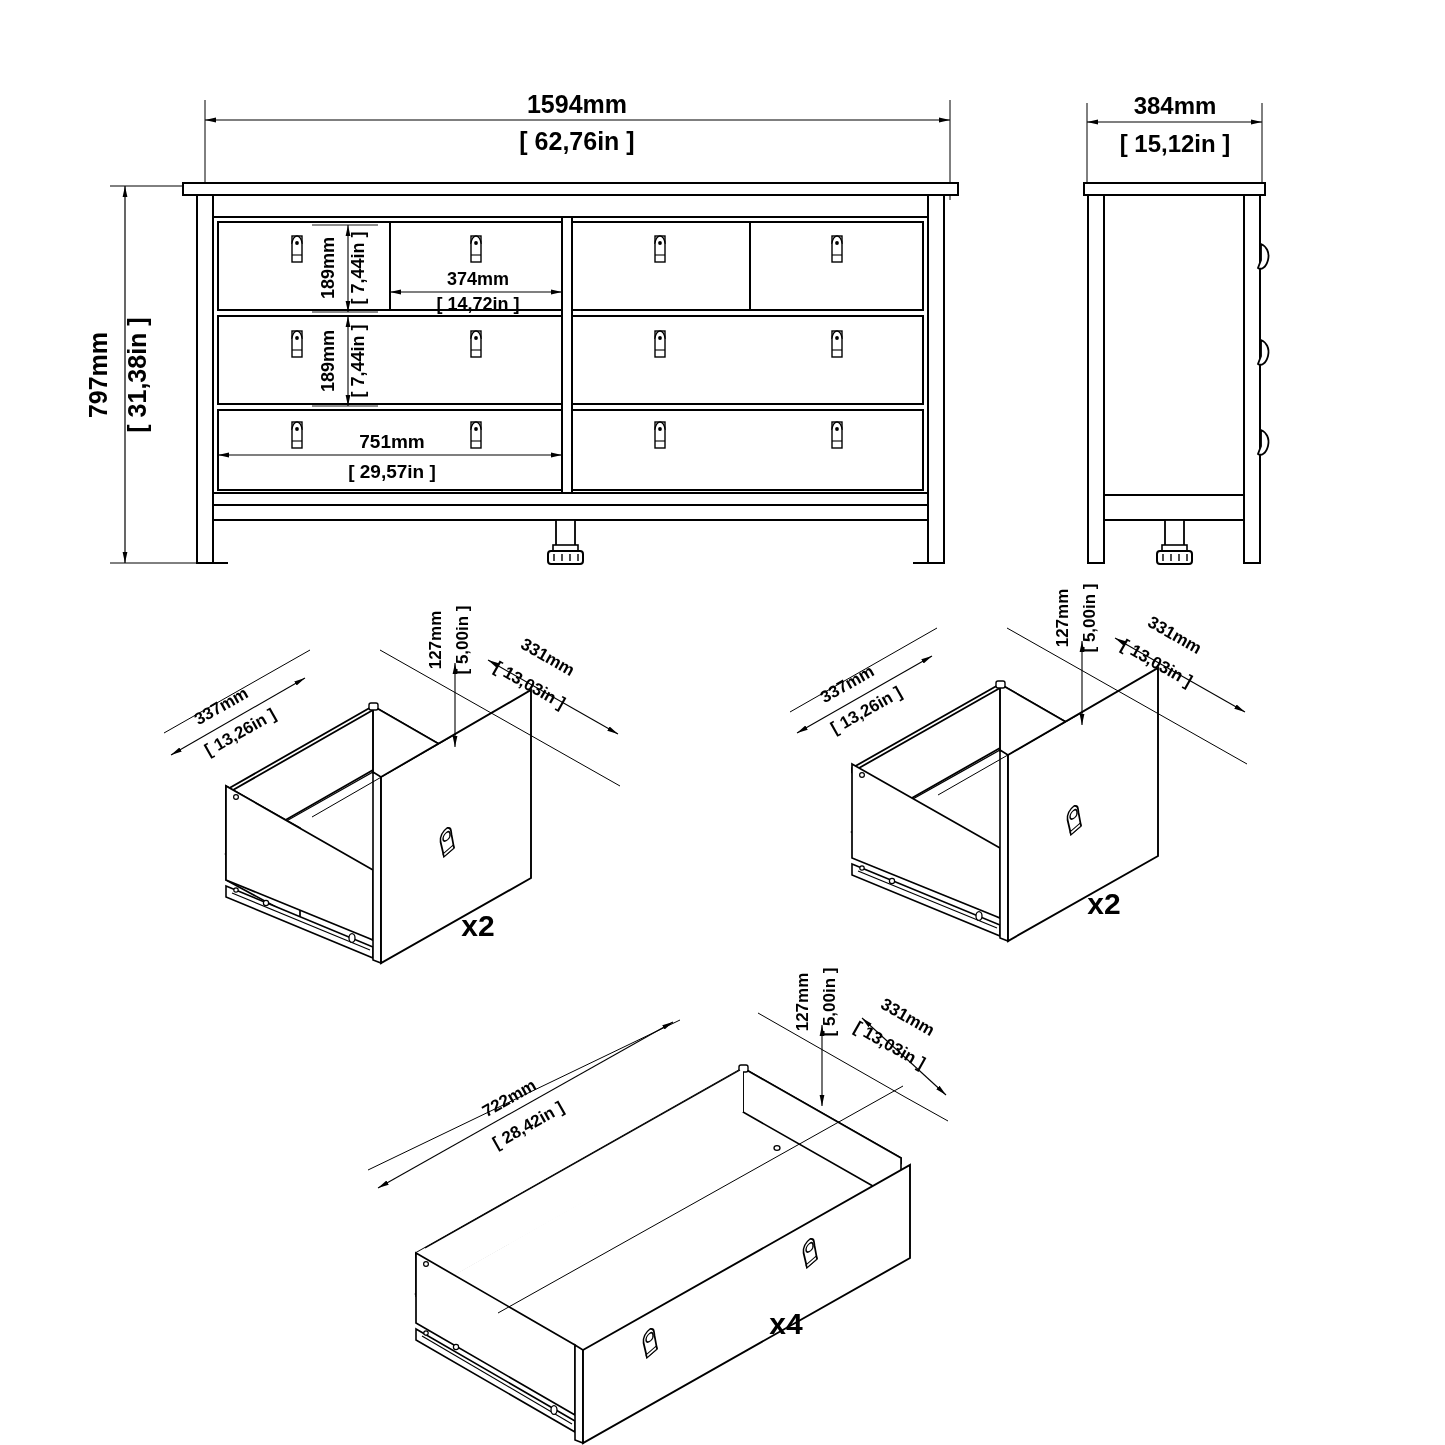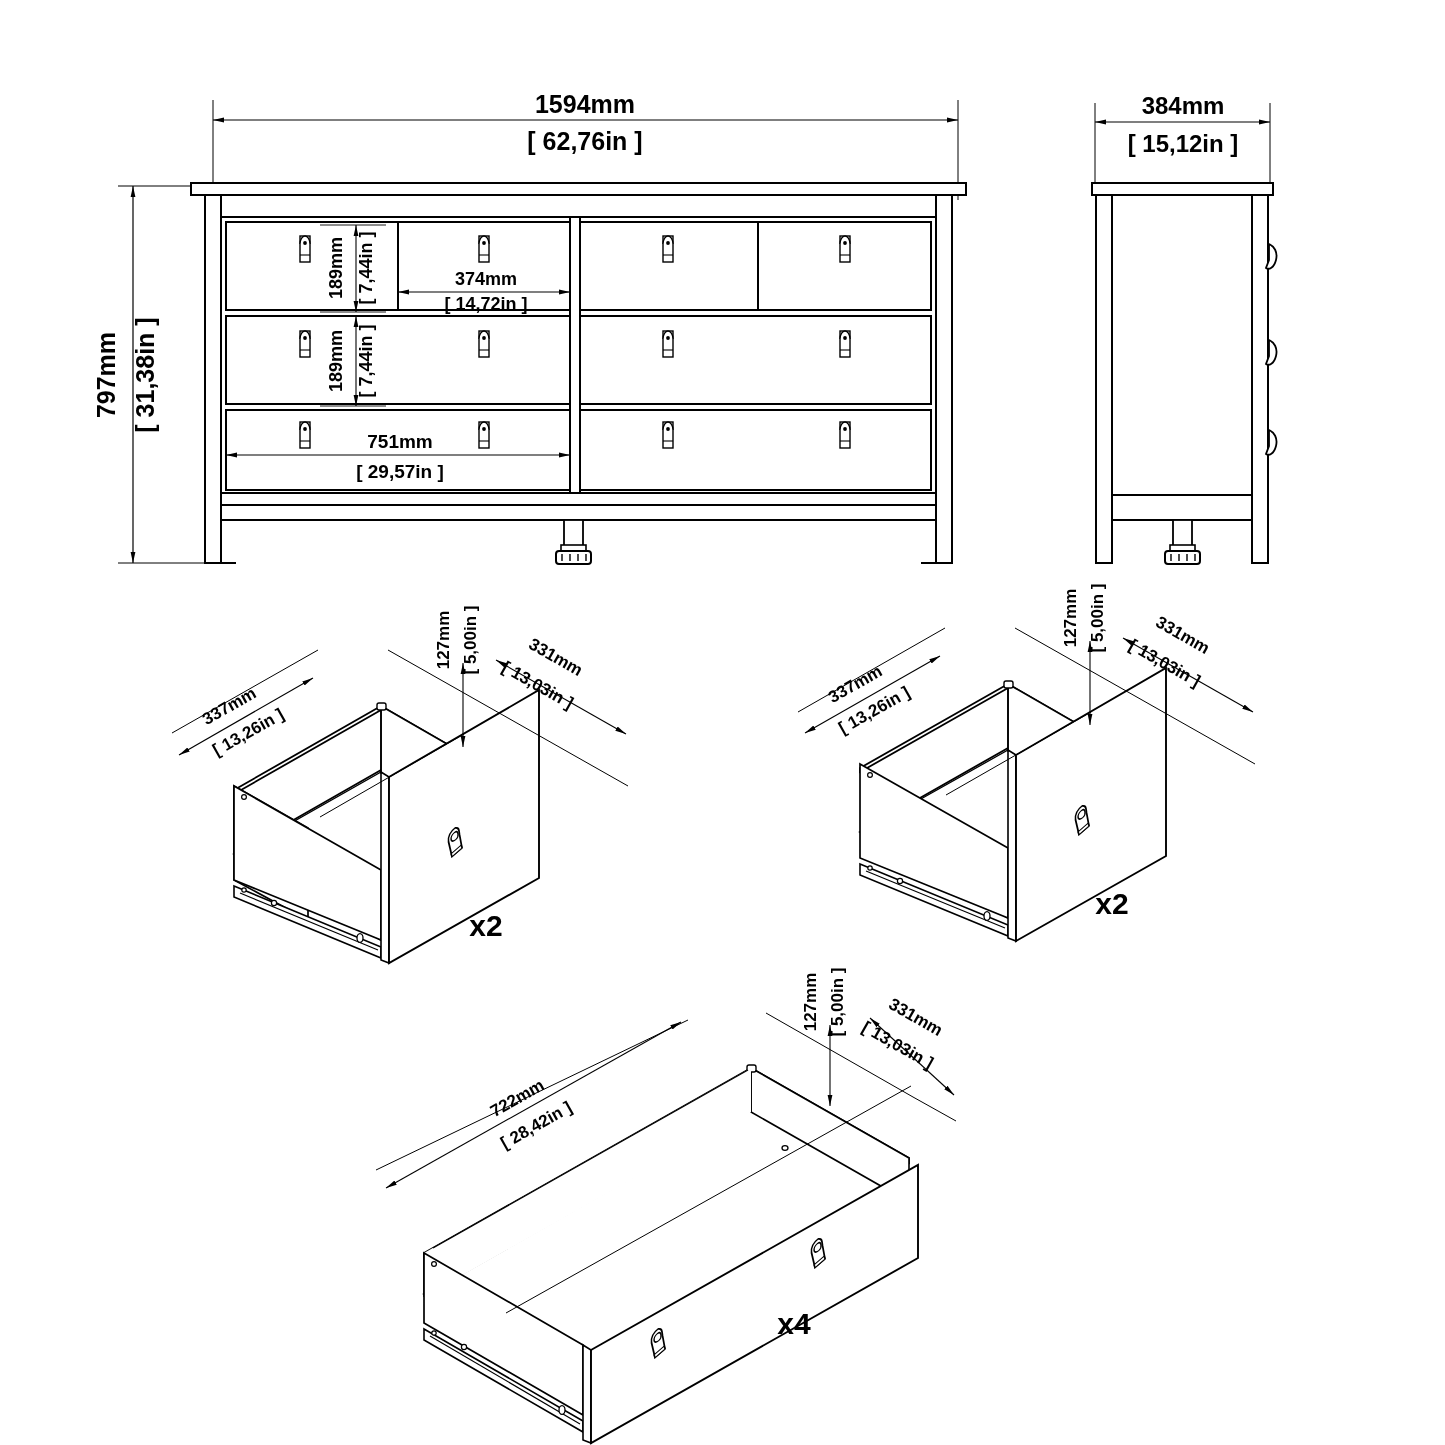--- a/index.html
+++ b/index.html
@@ -9,21 +9,21 @@
   }
   body {
     width: 1445px;
     height: 1445px;
     position: relative;
     font-family: "Liberation Sans", sans-serif;
     overflow: hidden;
   }
   #sheet {
     position: absolute;
-    left: 8px; top: 0;
+    left: 0; top: 0;
     width: 1254px;
     height: 1445px;
   }
   svg { display: block; }
   .dimtext {
     font-family: "Liberation Sans", sans-serif;
     font-weight: bold;
     fill: #000;
   }
   .qty {

